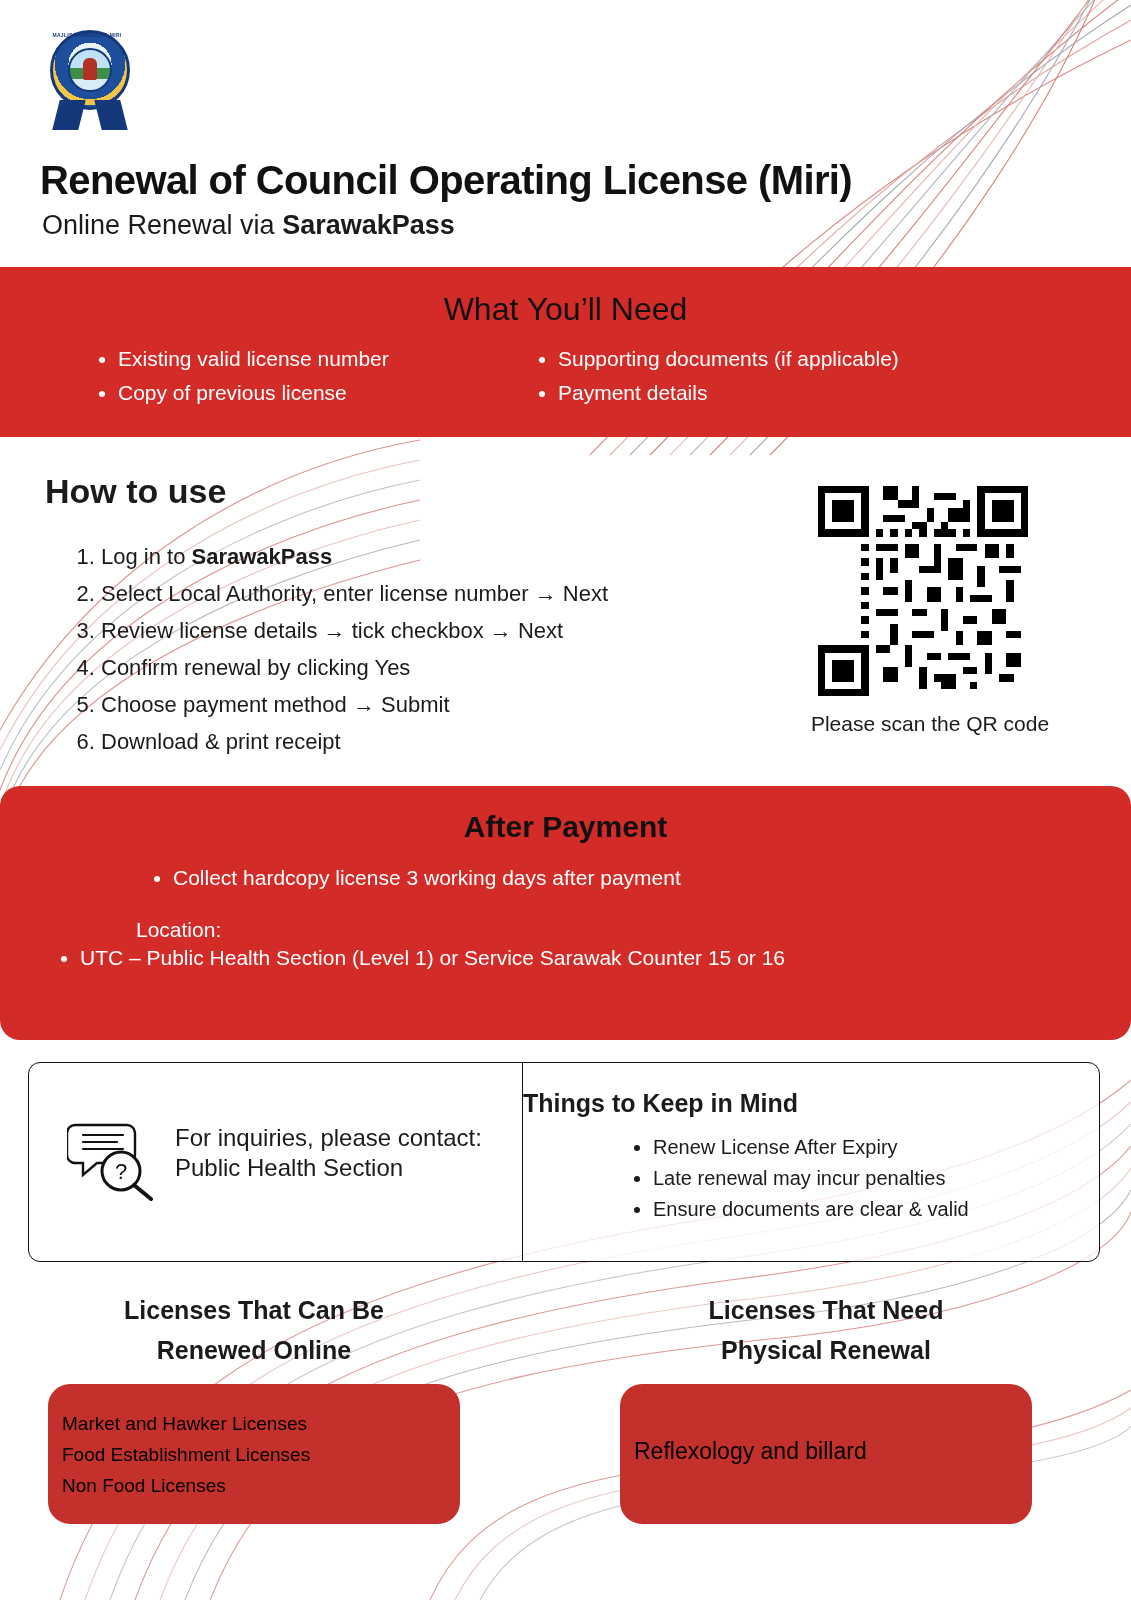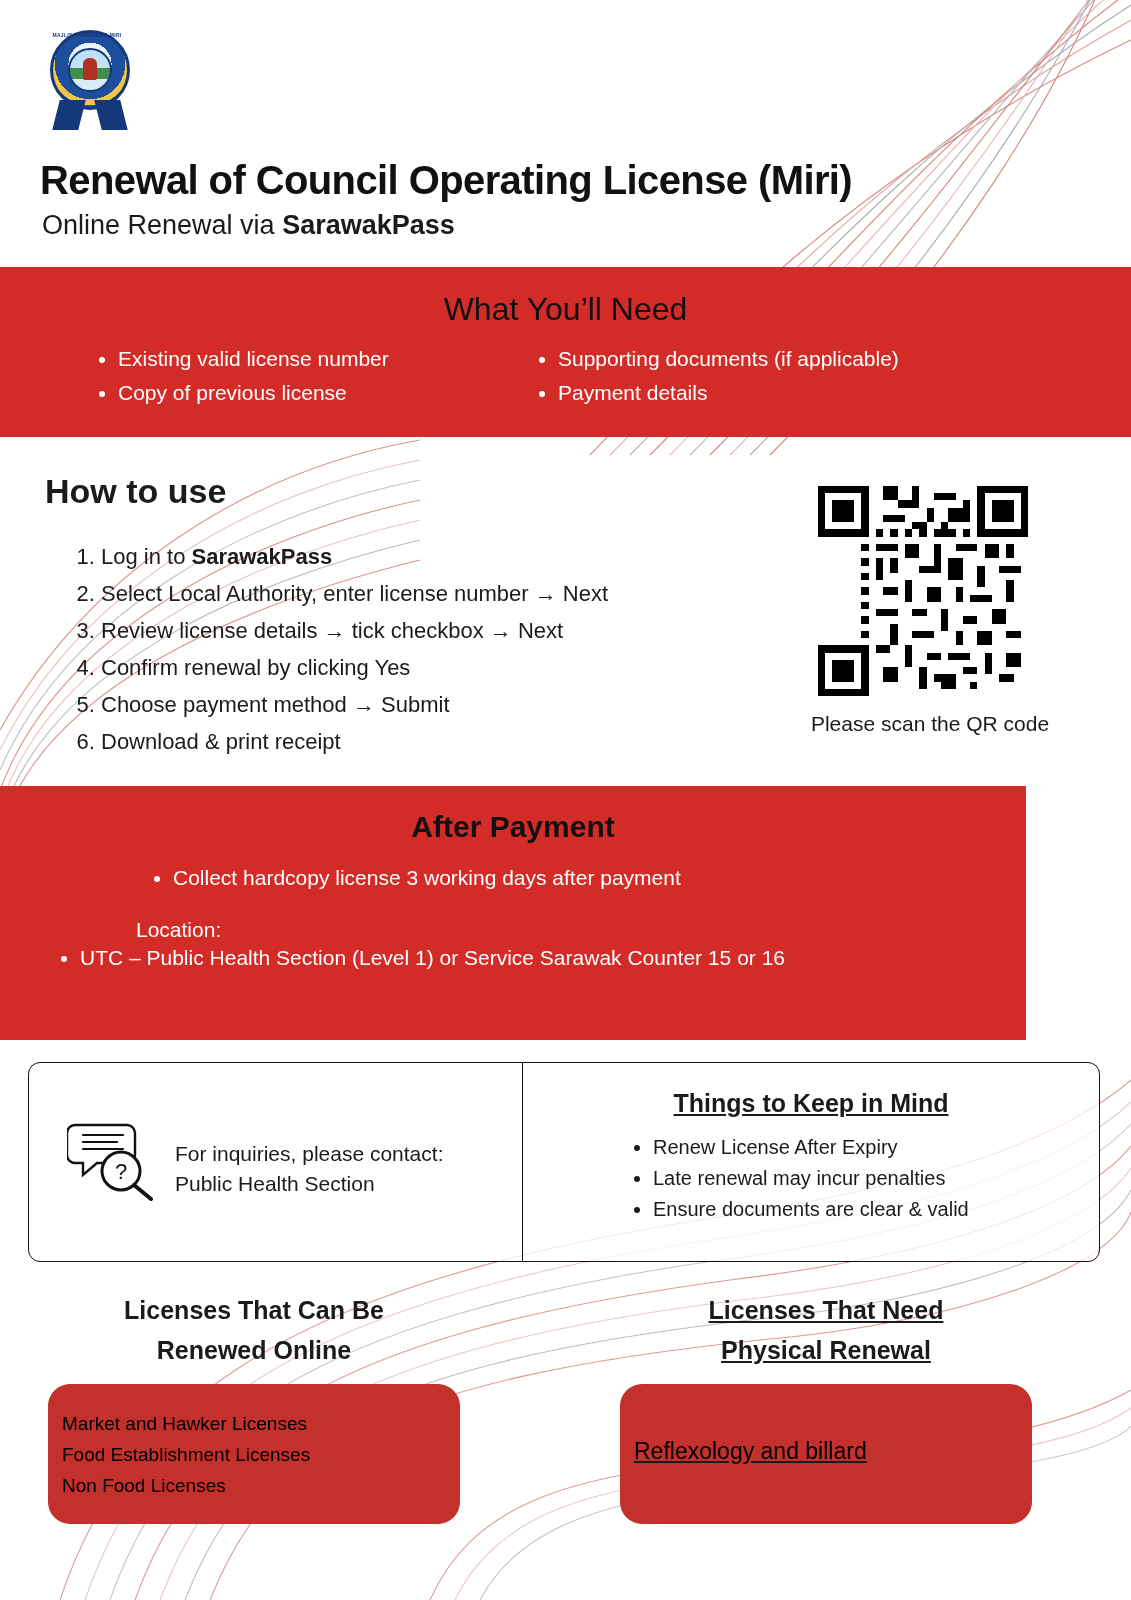--- a/index.html
+++ b/index.html
@@ -97,22 +97,22 @@
     position: absolute; left: 818px; top: 486px; width: 210px; height: 210px;
   }
   .qr-box svg { display:block; }
   .qr-caption {
     position: absolute; left: 760px; top: 712px; width: 340px;
     text-align: center; font-size: 21px;
   }
 
   
   .band-after {
-    position: absolute; left: 0; top: 786px; width: 1026px; height: 254px;
-    background: #d32b27; color: #fff;
+    position: absolute; left: 0; top: 786px; width: 1131px; height: 254px;
+    background: #d32b27; color: #fff; border-radius: 20px;
   }
   .band-after h2 {
     margin: 0; padding-top: 24px; text-align: center;
     font-size: 30px; font-weight: bold; color: #111;
   }
   .after-list { margin: 22px 0 0 0; padding-left: 160px; }
   .after-list li { font-size: 21px; margin-left: 13px; }
   .after-loc {
     margin: 28px 0 0 136px; font-size: 21px;
   }
@@ -122,34 +122,34 @@
   
   .card {
     position: absolute; left: 28px; top: 1062px; width: 1072px; height: 200px;
     border: 1.5px solid #111; border-radius: 12px; display: flex;
     background: rgba(255,255,255,.75);
   }
   .card-left { width: 494px; border-right: 1.5px solid #111; position: relative; }
   .card-right { flex: 1; position: relative; }
 
   .inquiry-icon { position: absolute; left: 38px; top: 52px; width: 100px; height: 86px; }
-  .contact-text { position: absolute; left: 146px; top: 76px; font-size: 21px; line-height: 30px; }
+  .contact-text { position: absolute; left: 146px; top: 60px; font-size: 24px; line-height: 30px; }
   .contact-phone { font-weight: bold; }
 
   .keep-title {
-    text-align: center; font-size: 25px; font-weight: bold; margin: 26px 0 0 0; text-decoration: underline;
+    text-align: left; font-size: 25px; font-weight: bold; margin: 26px 0 0 0;
   }
   .keep-list { margin: 14px 0 0 0; padding-left: 130px; }
   .keep-list li { font-size: 20px; line-height: 31px; }
 
   
   .bot { position: absolute; top: 1290px; left: 0; width: 1131px; }
   .bot-col { position: absolute; top: 0; }
   .bot-col.left { left: 48px; width: 412px; }
-  .bot-col.right { left: 620px; width: 412px; text-decoration: underline; }
+  .bot-col.right { left: 620px; width: 412px; }
   .bot-h {
     text-align: center; font-size: 25px; font-weight: bold; line-height: 40px;
   }
   .pill {
     margin-top: 14px; background: #c4302b; color: #000000; border-radius: 22px;
     padding: 26px 14px;
   }
   .pill.left-pill { height: 140px; padding-top: 24px; }
   .pill.right-pill { height: 140px; padding-top: 52px; }
   .pill div { font-size: 19px; line-height: 31px; }

